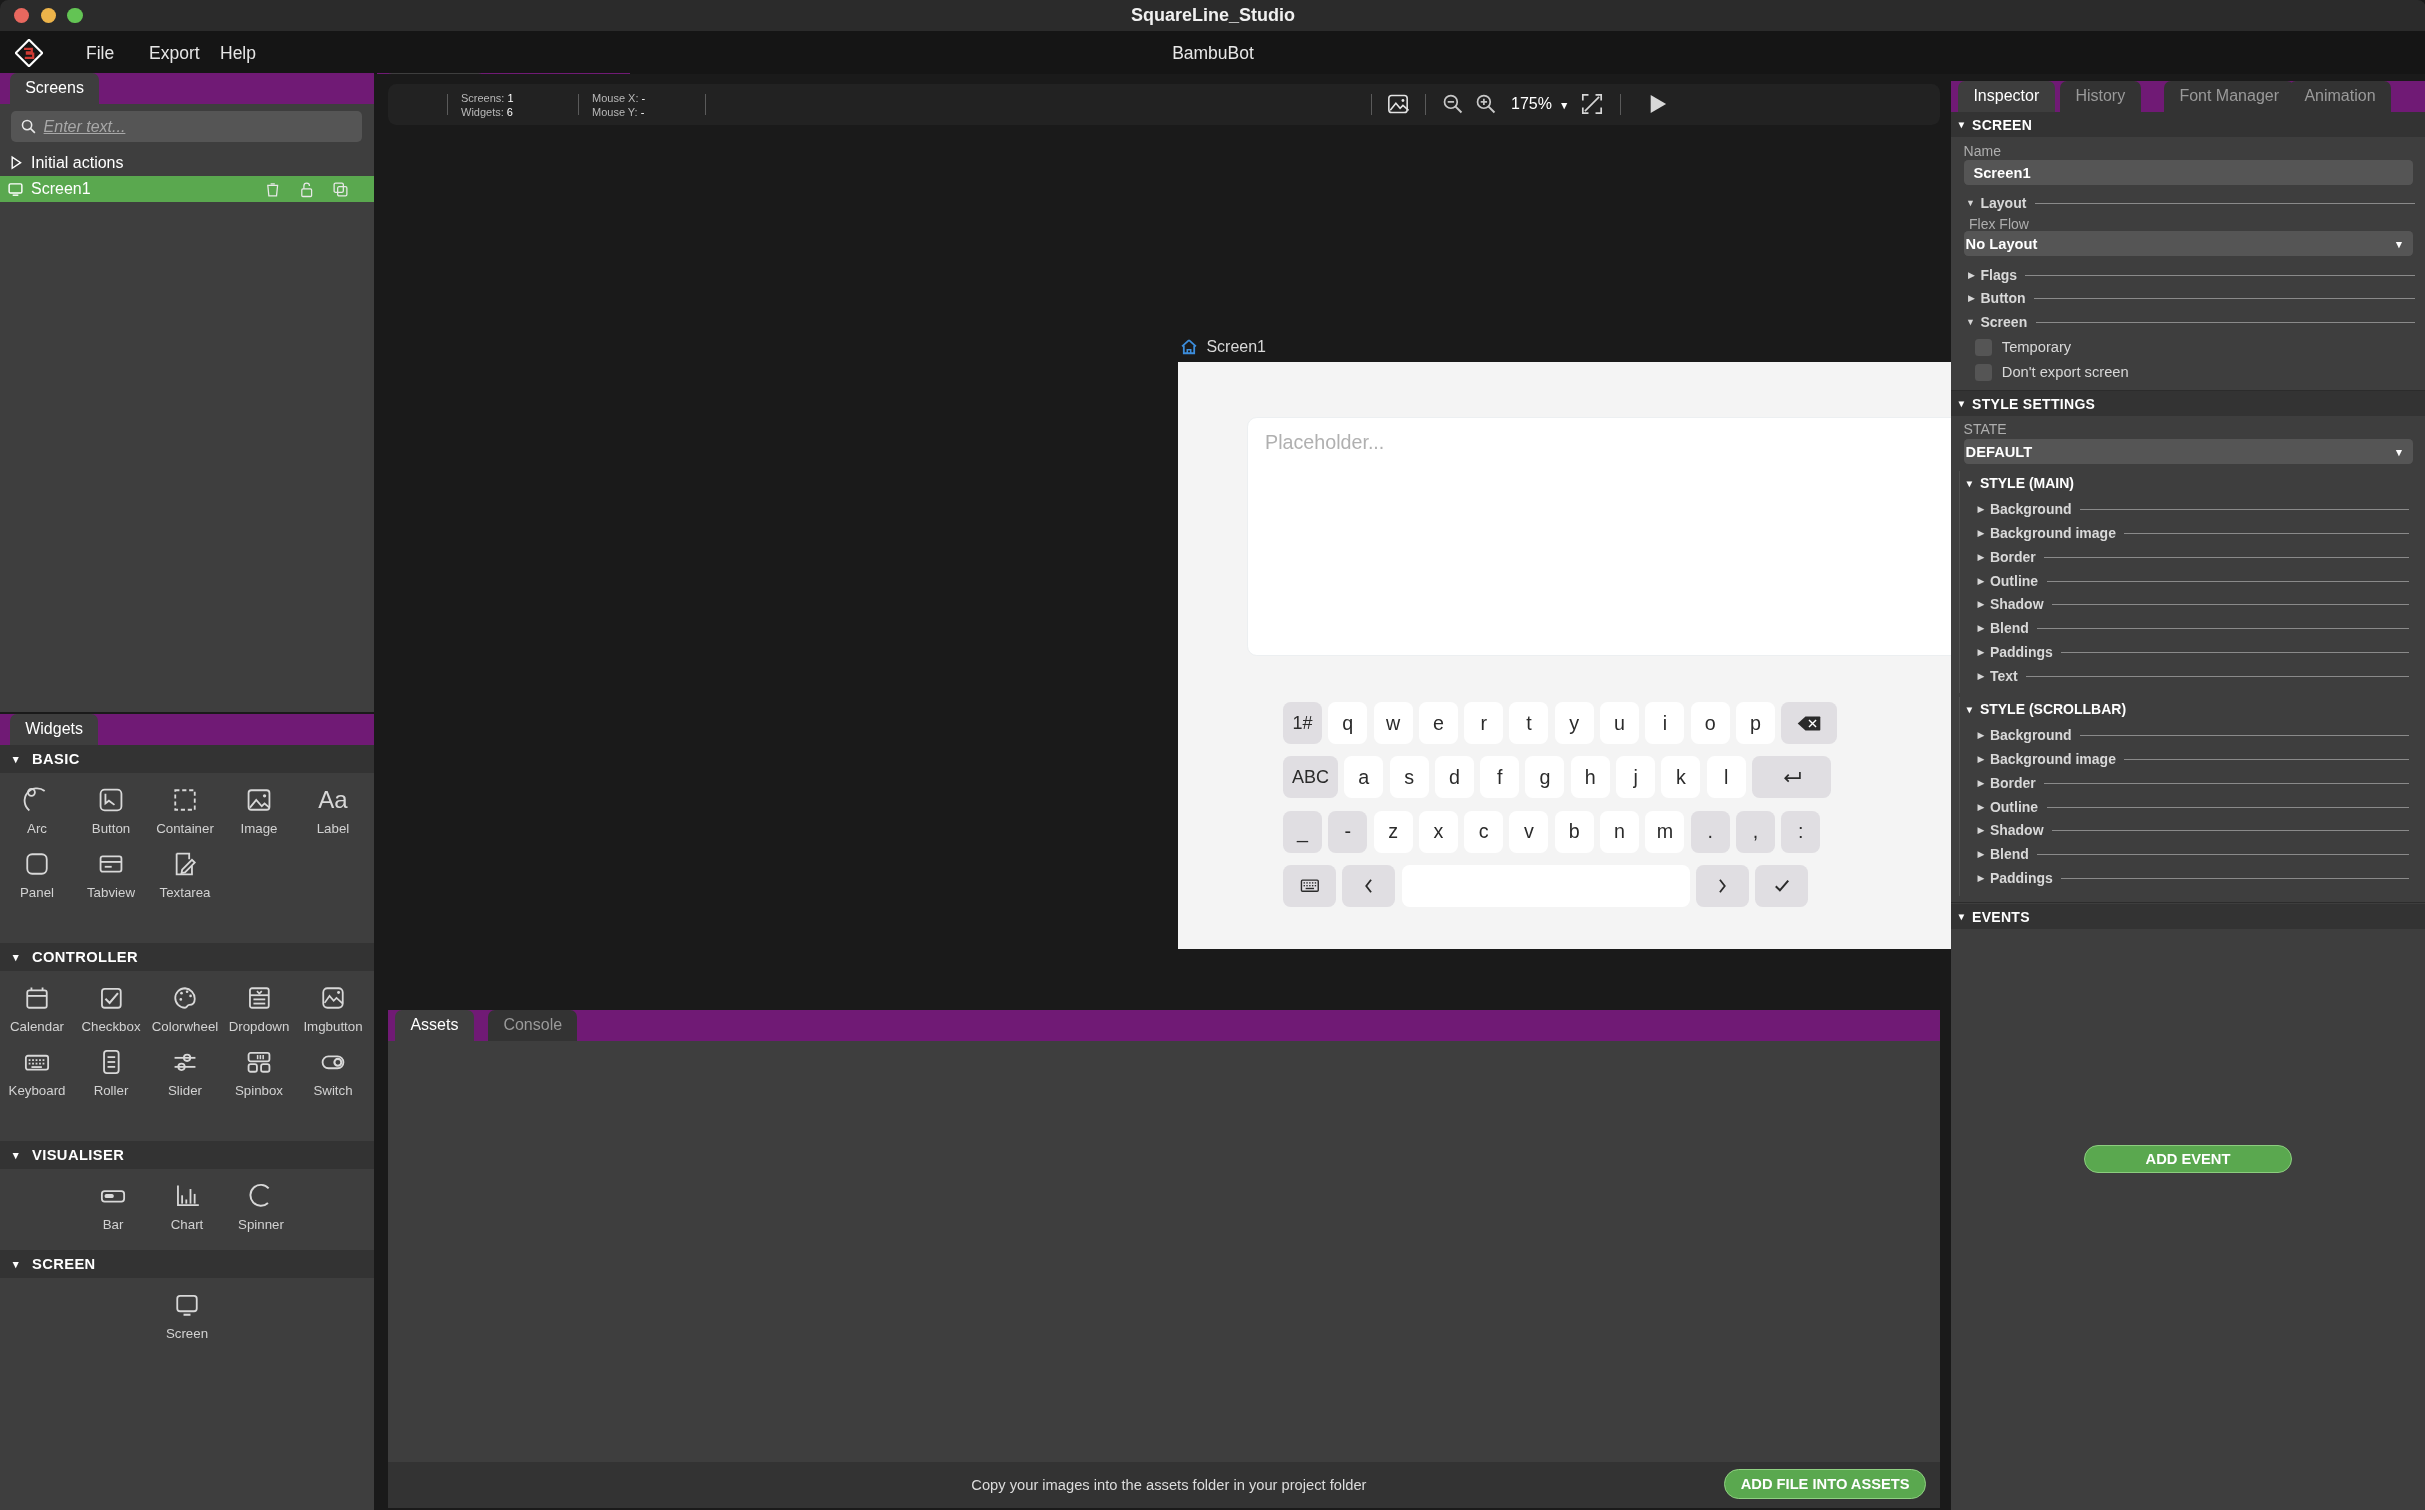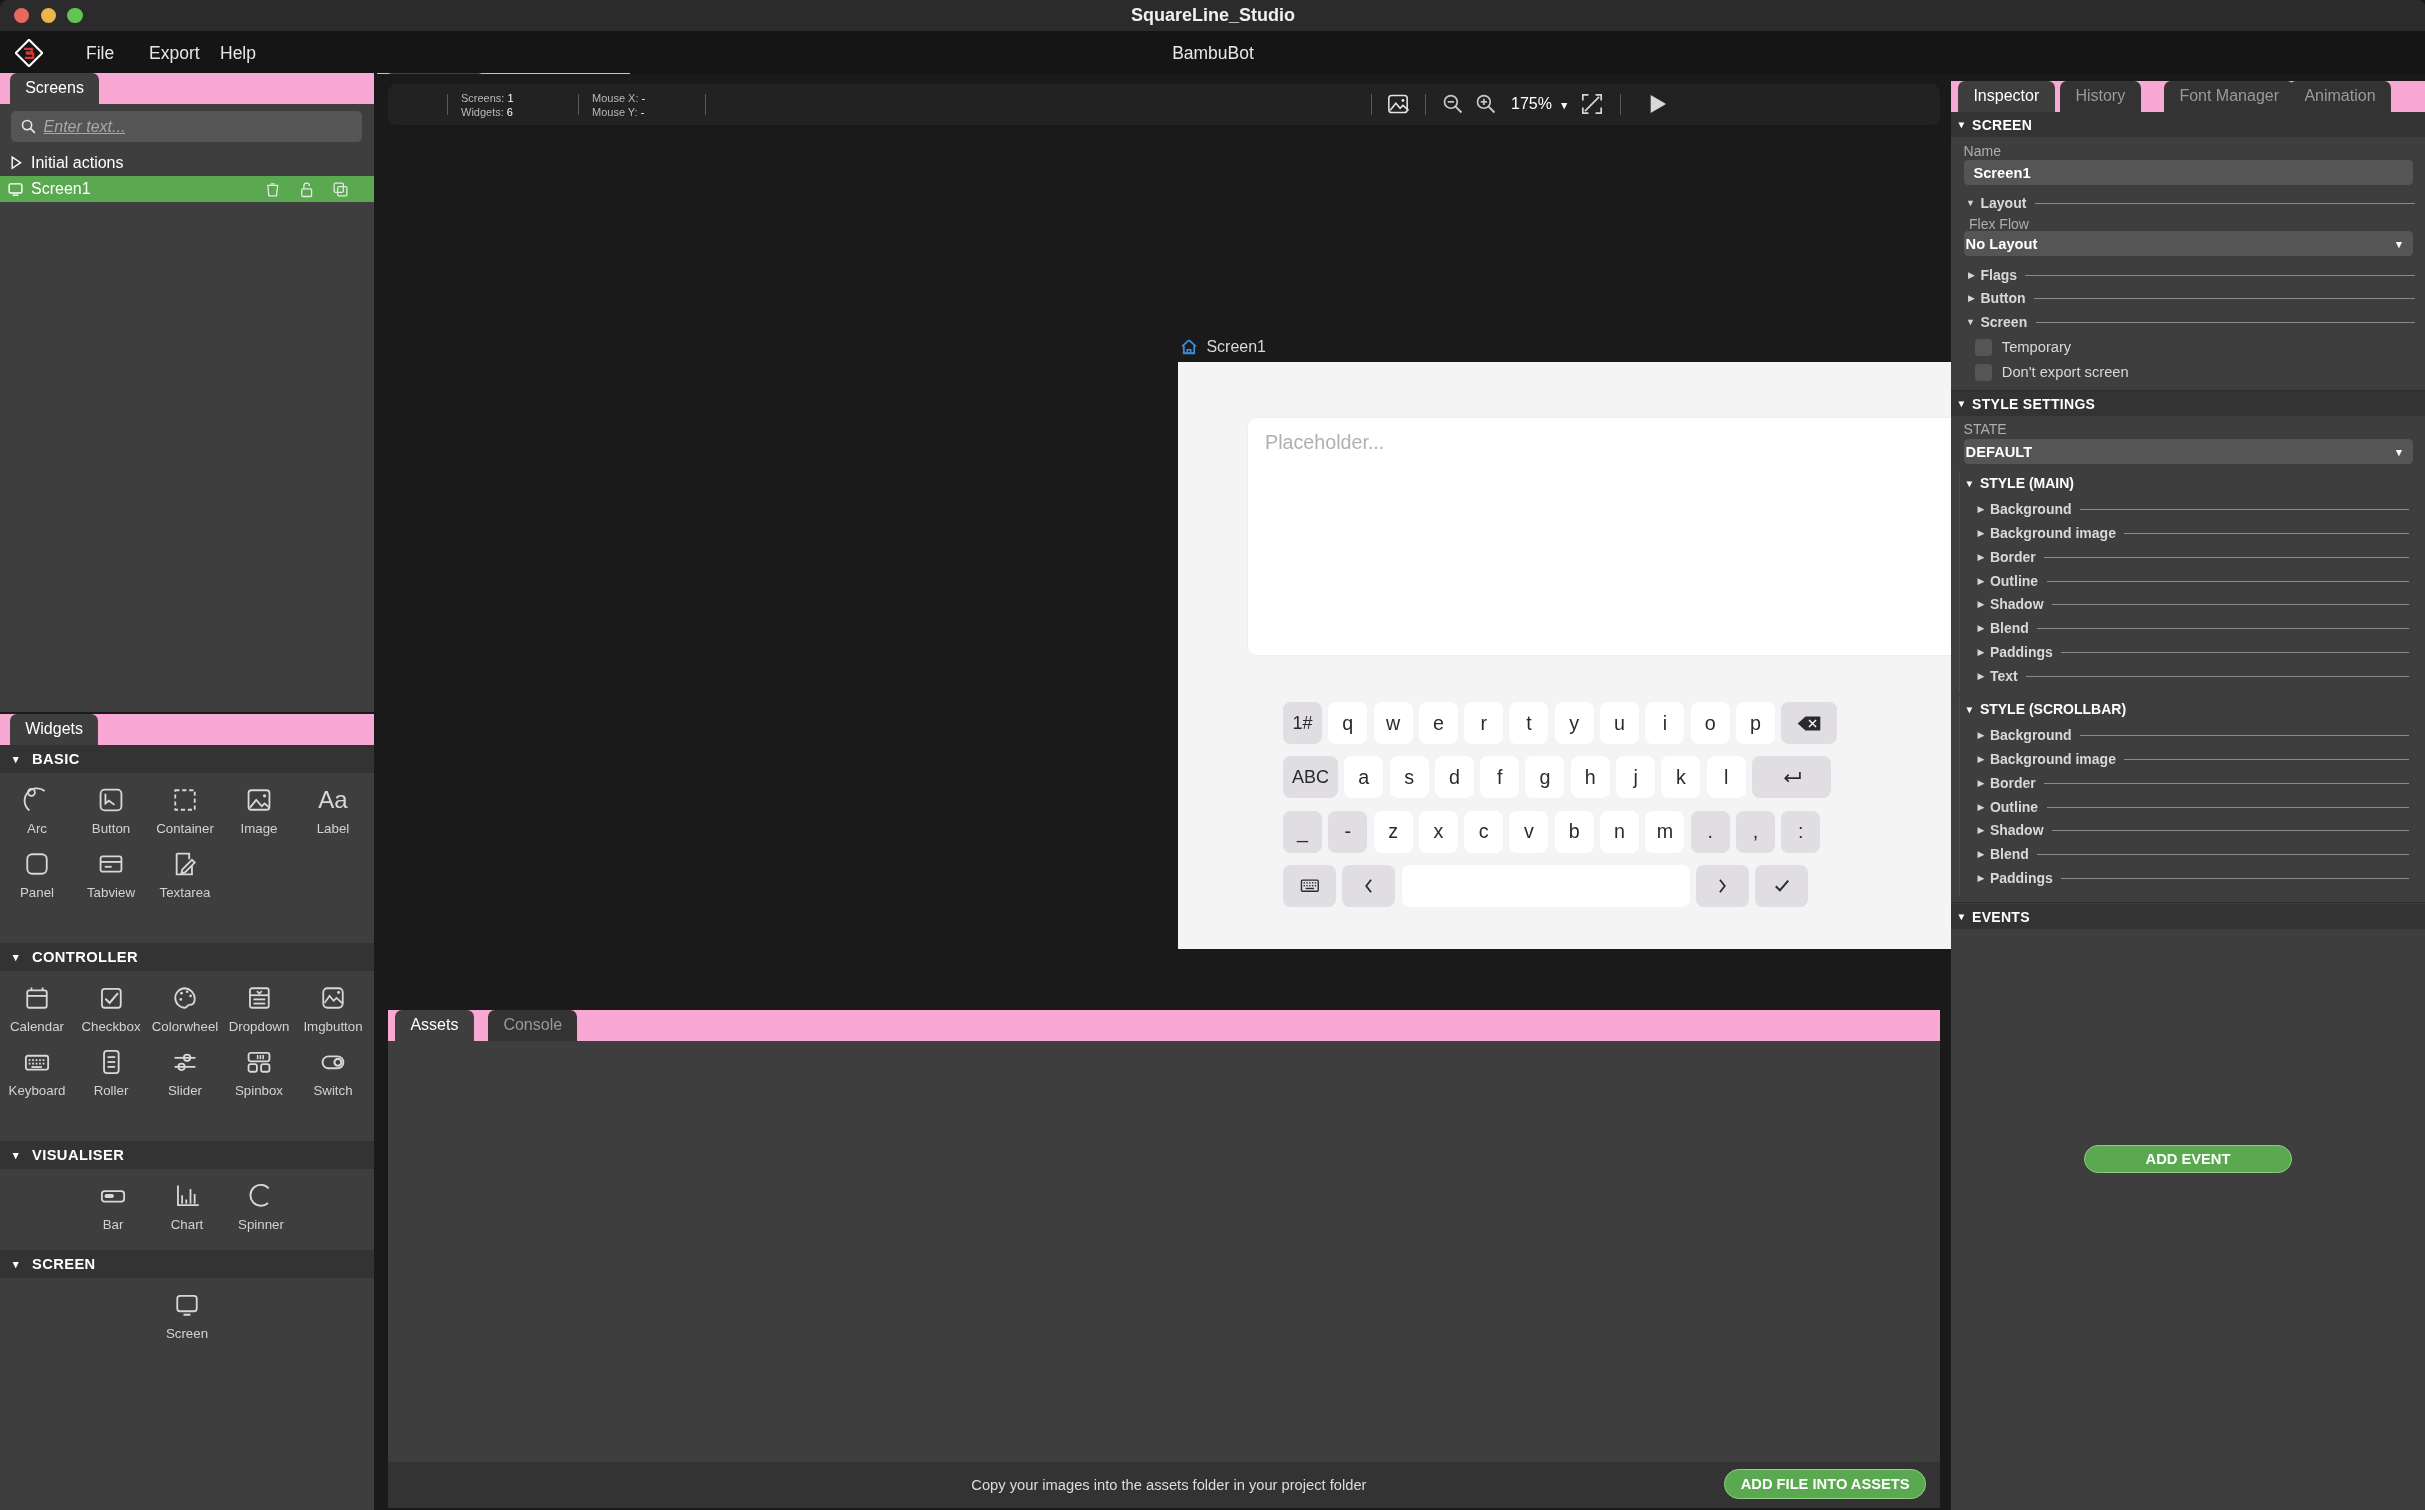--- a/index.html
+++ b/index.html
@@ -37,21 +37,21 @@
     position: absolute; top: 0; height: 44px; line-height: 44px;
     color: #e6e6e6; font-size: 17.5px;
   }
   #project-name {
     position: absolute; left: 0; top: 0; width: 2426px; height: 44px;
     line-height: 44px; text-align: center;
     color: #e8e8e8; font-size: 17.5px;
   }
   
   .panel-tabstrip {
-    position: absolute; background: #f9a8d4; height: 31px; text-decoration: underline;
+    position: absolute; background: #701a75; height: 31px; text-decoration: underline;
   }
   .ptab {
     position: absolute; top: 0; height: 31px; line-height: 29.5px;
     padding: 0 15.4px; font-size: 16px; color: #9a9a9a;
     background: #333333;
     border-top-left-radius: 7px; border-top-right-radius: 7px;
   }
   .ptab.active { color: #ffffff; background: #3e3e3e; }
   .panel-body { position: absolute; background: #3e3e3e; }
   .search-box {

